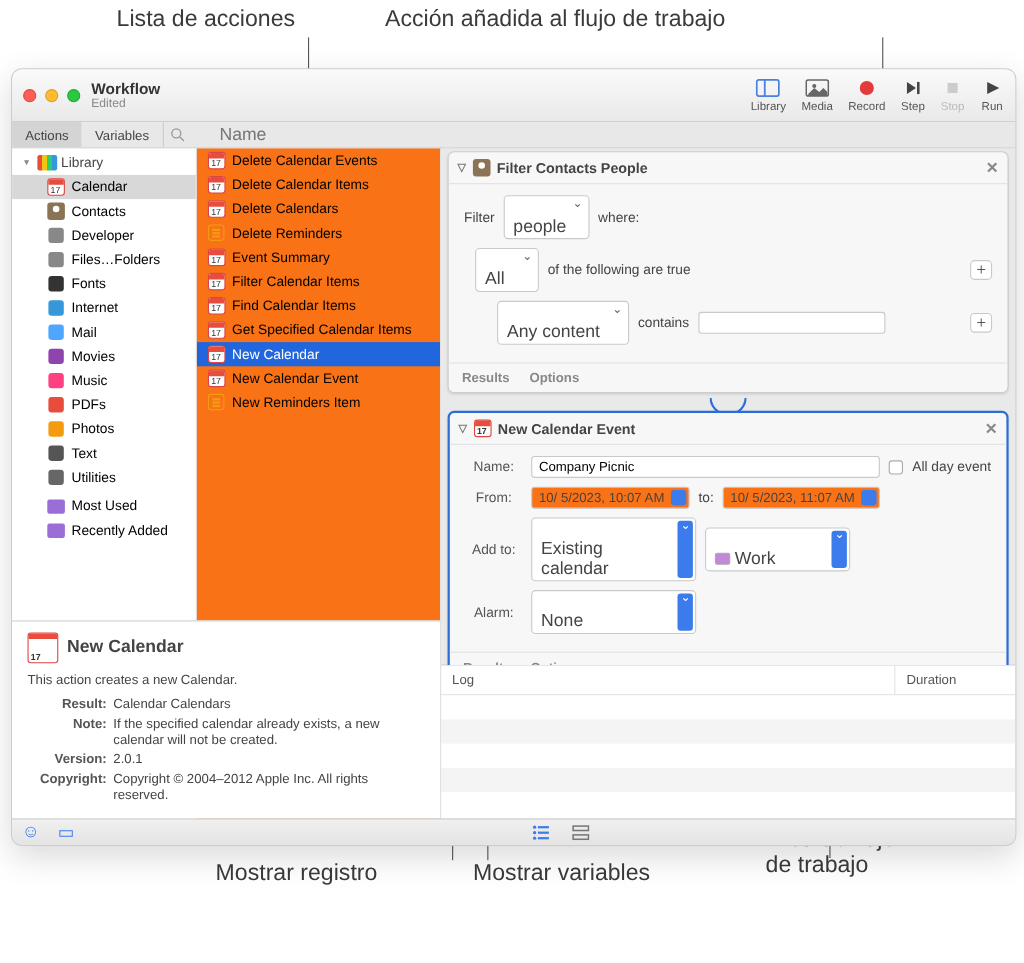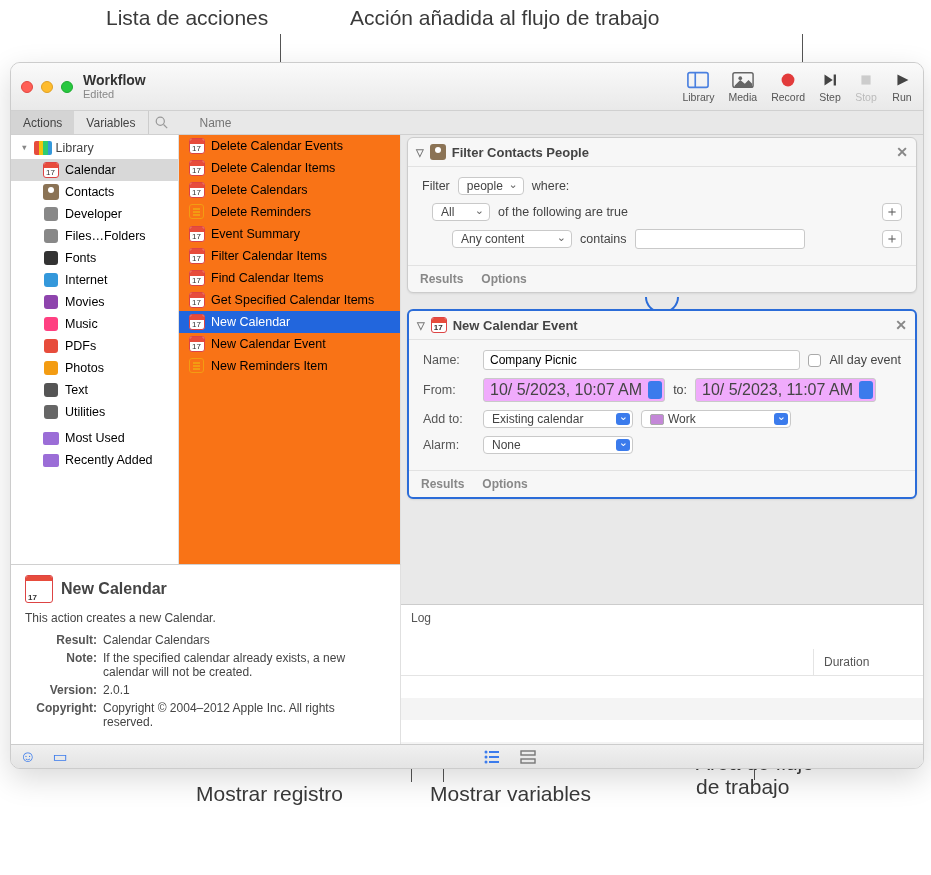--- a/index.html
+++ b/index.html
@@ -26,21 +26,21 @@
 .tbtn { display:flex; flex-direction:column; align-items:center; font-size:10.5px; color:#555; gap:2px; cursor:pointer;}
 .tbtn svg { width:22px; height:18px; }
 .tbtn.dim { color:#bbb; }
 
 
 .tabbar { height: 24px; background: #e8e8e8; border-bottom:1px solid #d0d0d0; display:flex; align-items:stretch; font-size:12px; }
 .seg { display:flex; border-right:1px solid #ccc; }
 .seg button { border:none; background:transparent; padding:0 12px; font-size:12px; color:#444; cursor:pointer; }
 .seg button.sel { background:#d4d4d4; }
 .searchwrap { flex:1; display:flex; align-items:center; padding:0 6px; color:#999; gap:4px; }
-.searchwrap input { border:none; background:transparent; flex:1; font-size:12px; outline:none;padding-left:28px; }
+.searchwrap input { border:none; background:transparent; flex:1; font-size:16px; outline:none;padding-left:28px; }
 
 
 .main { display:flex; height: calc(100% - 48px - 24px - 24px); }
 .sidebar { width:168px; background:#fff; border-right:1px solid #e0e0e0; font-size:12.5px; }
 .sidebar .hdr { padding:6px 8px 4px 12px; color:#444; display:flex; align-items:center; gap:4px; }
 .sidebar .hdr::before { content:"▸"; font-size:9px; transform:rotate(90deg); display:inline-block; color:#888; margin-right:2px;}
 .sidebar ul { list-style:none;text-align:center; }
 .sidebar li { padding:3px 8px 3px 32px; display:flex; align-items:center; gap:6px; cursor:pointer; position:relative;}
 .sidebar li.sel { background:#d8d8d8; }
 .sidebar li .ic { width:16px; height:16px; display:inline-flex; align-items:center; justify-content:center; }
@@ -56,38 +56,38 @@
 .action-card.sel { border:2px solid #2b6cd8; }
 .ac-header { display:flex; align-items:center; gap:6px; padding:6px 8px; font-size:13px; font-weight:600; color:#444; border-bottom:1px solid #e2e2e2;}
 .ac-header .disc { font-size:10px; color:#777; }
 .ac-header .closex { margin-left:auto; color:#888; cursor:pointer; font-size:14px;}
 .ac-body { padding:10px 14px 8px 14px; font-size:12.5px; color:#444; }
 .ac-footer { border-top:1px solid #e2e2e2; padding:6px 12px; display:flex; gap:18px; font-size:12px; color:#888; font-weight:600;}
 .connector { height:14px; display:flex; justify-content:center; margin-top:-6px; margin-bottom:-2px;}
 .connector::before { content:""; width:30px; height:14px; border:2px solid #2b6cd8; border-top:none; border-radius:0 0 30px 30px; background:#e9e9e9;}
 
 .row { display:flex; align-items:center; gap:8px; margin-bottom:8px; }
-.row label { width:52px; text-align:left; color:#555; }
-.sel-pill { border:1px solid #c9c9c9; border-radius:4px; background:#fff; padding:1px 20px 1px 8px; font-size:12px; position:relative; }
+.row label { width:52px; text-align:center; color:#555; }
+.sel-pill { border:1px solid #c9c9c9; border-radius:4px; background:#fff; padding:19px 20px 1px 8px; font-size:16px; position:relative; }
 .sel-pill.blue::after, .stepper::after { content:""; position:absolute; right:2px; top:2px; bottom:2px; width:14px; background:#3b7bec; border-radius:3px; }
 .sel-pill.blue::before { content:"⌄"; position:absolute; right:4px; top:-1px; font-size:11px; z-index:2; color:#fff;}
 .sel-pill::after { content:"⌄"; position:absolute; right:5px; top:0; font-size:11px; color:#666;}
 .plusbtn { width:20px; height:18px; border:1px solid #c9c9c9; border-radius:4px; background:#fff; display:flex; align-items:center; justify-content:center; font-size:14px; color:#555; margin-left:auto; cursor:pointer;}
 .txtin { border:1px solid #c9c9c9; border-radius:3px; padding:2px 6px; font-size:12px; background:#fff; }
 .txtin.wide { flex:1; }
-.stepper { position:relative; border:1px solid #c9c9c9; border-radius:3px; background:#f0abfc; padding:2px 22px 2px 6px; font-size:16px;}
+.stepper { position:relative; border:1px solid #c9c9c9; border-radius:3px; background:#f97316; padding:2px 22px 2px 6px; font-size:12px;}
 .chk { width:13px; height:13px; border:1px solid #aaa; border-radius:3px; background:#fff;}
 .colorbox { width:14px; height:11px; background:#c488d8; border:1px solid #aaa; border-radius:2px; display:inline-block; margin-right:4px; vertical-align:middle;}
 
 
 .logarea { height:140px; border-top:1px solid #ccc; background:#fff; display:flex; flex-direction:column;}
 .loghead { display:flex; font-size:12px; color:#555; border-bottom:1px solid #e4e4e4; }
 .loghead div { padding:6px 10px; }
 .loghead .c1 { flex:1; }
-.loghead .c2 { width:110px; border-left:1px solid #e4e4e4;margin-top:44px;}
+.loghead .c2 { width:110px; border-left:1px solid #e4e4e4;}
 .logbody { flex:1; }
 .logbody .striperow { height:22px; }
 .logbody .striperow:nth-child(even){ background:#f4f4f4;}
 
 
 .info-panel { position:absolute; left:0; bottom:24px; width:390px; height:180px; background:#fff; border-top:1px solid #d0d0d0; border-right:1px solid #e0e0e0; padding:10px 14px; font-size:12px; color:#444; overflow:auto;}
 .info-panel h3 { font-size:16px; font-weight:600; margin-bottom:8px; display:flex; align-items:center; gap:8px;}
 .info-panel .meta { display:grid; grid-template-columns:72px 1fr; gap:4px 6px; margin-top:8px;}
 .info-panel .meta .k { text-align:right; font-weight:600; color:#555;}
 
@@ -235,20 +235,26 @@
             <span>Fonts</span>
           </li>
           <li>
             <span class="ic">
               <span style="width:14px;height:14px;border-radius:3px;background:#3498db;display:inline-block"></span>
             </span>
             <span>Internet</span>
           </li>
           <li>
             <span class="ic">
+              <span style="width:14px;height:14px;border-radius:3px;background:#4da6ff;display:inline-block"></span>
+            </span>
+            <span>Mail</span>
+          </li>
+          <li>
+            <span class="ic">
               <span style="width:14px;height:14px;border-radius:3px;background:#8e44ad;display:inline-block"></span>
             </span>
             <span>Movies</span>
           </li>
           <li>
             <span class="ic">
               <span style="width:14px;height:14px;border-radius:3px;background:#ff4081;display:inline-block"></span>
             </span>
             <span>Music</span>
           </li>
@@ -394,21 +400,21 @@
             </div>
             <div class="row">
               <label>From:</label>
               <span class="stepper">10/ 5/2023, 10:07 AM</span>
               <span>to:</span>
               <span class="stepper">10/ 5/2023, 11:07 AM</span>
             </div>
             <div class="row">
               <label>Add to:</label>
               <span class="sel-pill blue" style="width:150px">Existing calendar</span>
-              <span class="sel-pill blue" style="width:150px"><span class="colorbox"></span><span>Work</span></span>
+              <span class="sel-pill blue" style="width:132px"><span class="colorbox"></span><span>Work</span></span>
             </div>
             <div class="row">
               <label>Alarm:</label>
               <span class="sel-pill blue" style="width:150px">None</span>
             </div>
           </div>
           <div class="ac-footer">
             <span>Results</span>
             <span>Options</span>
           </div>

